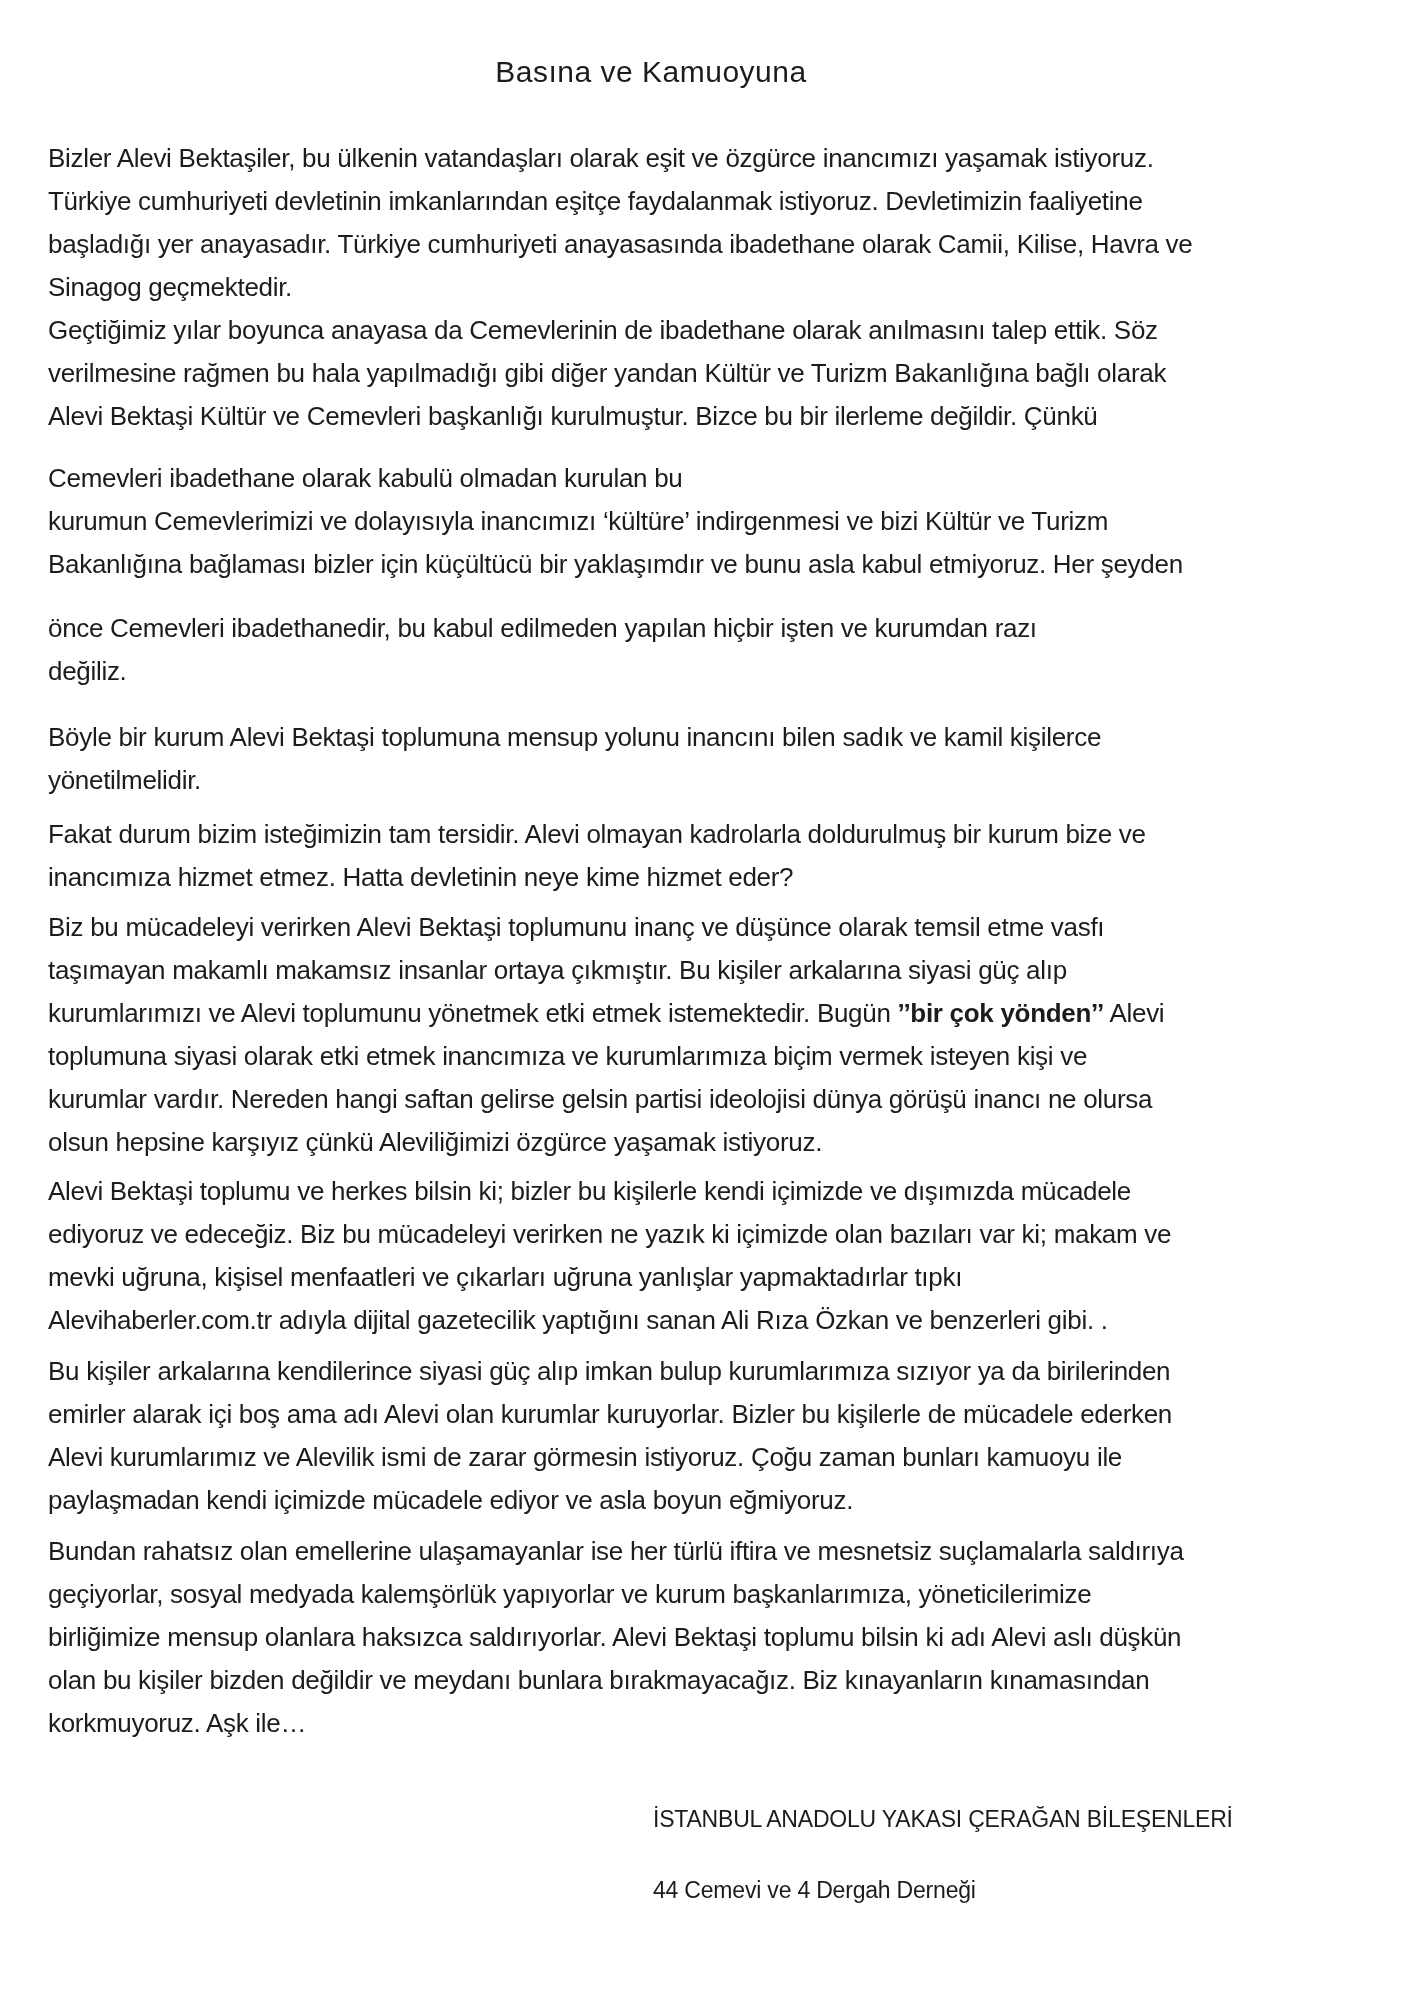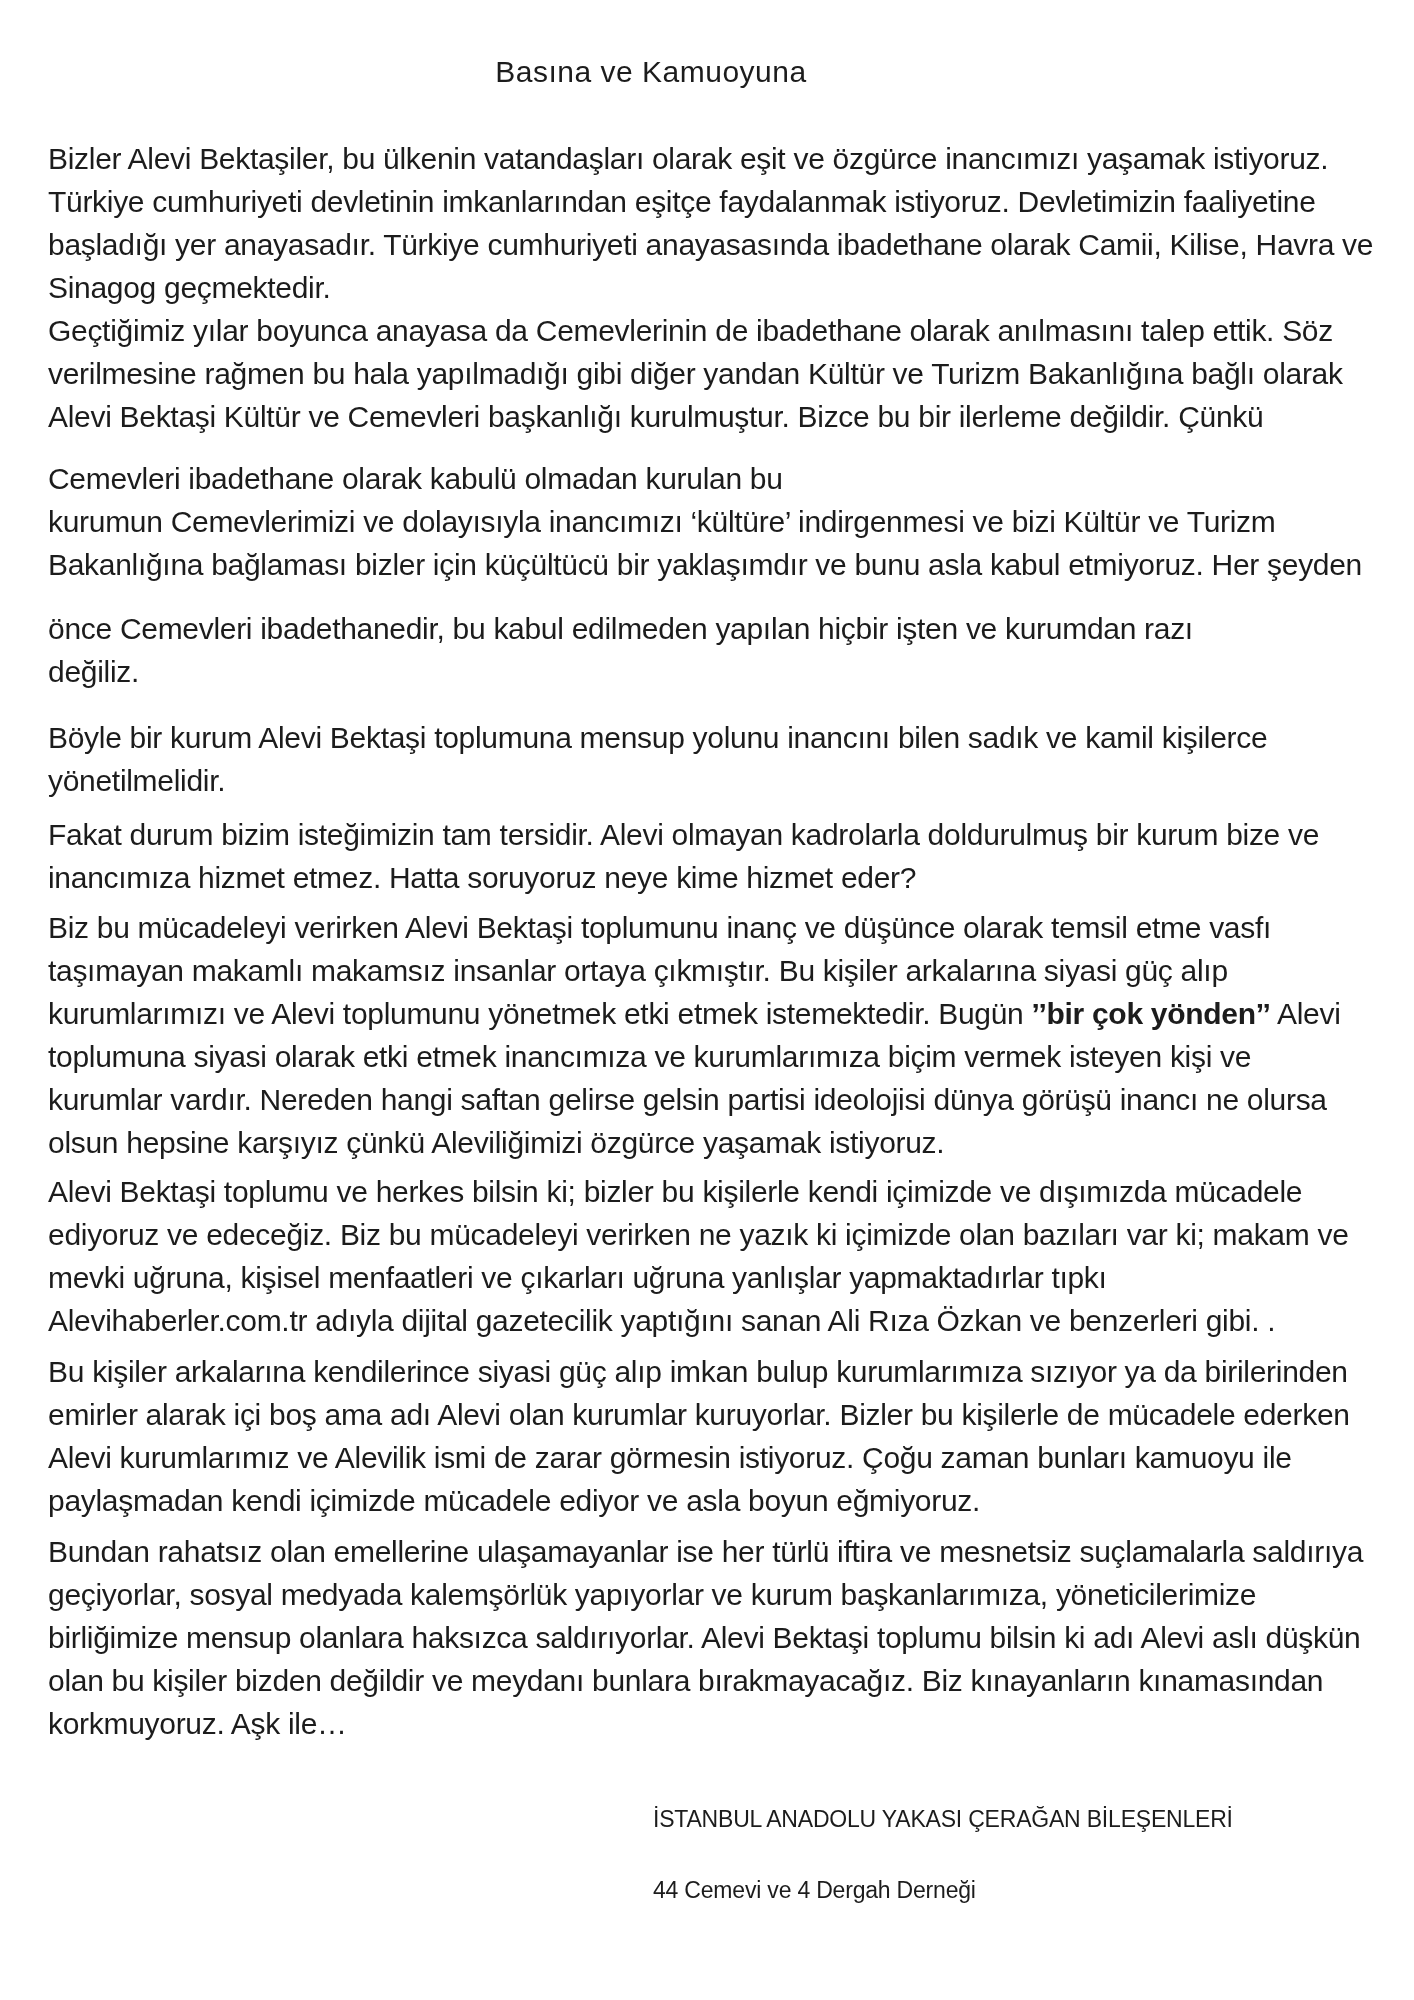--- a/index.html
+++ b/index.html
@@ -25,21 +25,21 @@
     font-size: 30px;
     font-weight: 400;
     line-height: 40px;
     letter-spacing: 0.5px;
     text-align: center;
     margin: 0 120px 45px 0;
     white-space: nowrap;
   }
   .para { margin: 0; }
   .line {
-    font-size: 30px;
+    font-size: 26px;
     line-height: 43px;
     letter-spacing: -0.3px;
     white-space: nowrap;
   }
   .b { font-weight: 700; }
   .m-p2  { margin-top: 0px; }
   .m-p3  { margin-top: 19px; }
   .m-p4  { margin-top: 21px; }
   .m-p5  { margin-top: 1px; }
   .m-p6  { margin-top: 23px; }
@@ -92,21 +92,21 @@
   </div>
 
 
   <div class="para m-p6">
     <div class="line">Böyle bir kurum Alevi Bektaşi toplumuna mensup yolunu inancını bilen sadık ve kamil kişilerce</div>
     <div class="line">yönetilmelidir.</div>
   </div>
 
   <div class="para m-p7">
     <div class="line">Fakat durum bizim isteğimizin tam tersidir. Alevi olmayan kadrolarla doldurulmuş bir kurum bize ve</div>
-    <div class="line">inancımıza hizmet etmez. Hatta soruyoruz neye kime hizmet eder?</div>
+    <div class="line">inancımıza hizmet etmez. Hatta devletinin neye kime hizmet eder?</div>
   </div>
 
   <div class="para m-p8">
     <div class="line">Biz bu mücadeleyi verirken Alevi Bektaşi toplumunu inanç ve düşünce olarak temsil etme vasfı</div>
     <div class="line">taşımayan makamlı makamsız insanlar ortaya çıkmıştır. Bu kişiler arkalarına siyasi güç alıp</div>
     <div class="line"><span>kurumlarımızı ve Alevi toplumunu yönetmek etki etmek istemektedir. Bugün </span><span class="b">’’bir çok yönden’’</span><span> Alevi</span></div>
     <div class="line">toplumuna siyasi olarak etki etmek inancımıza ve kurumlarımıza biçim vermek isteyen kişi ve</div>
     <div class="line">kurumlar vardır. Nereden hangi saftan gelirse gelsin partisi ideolojisi dünya görüşü inancı ne olursa</div>
     <div class="line">olsun hepsine karşıyız çünkü Aleviliğimizi özgürce yaşamak istiyoruz.</div>
   </div>

